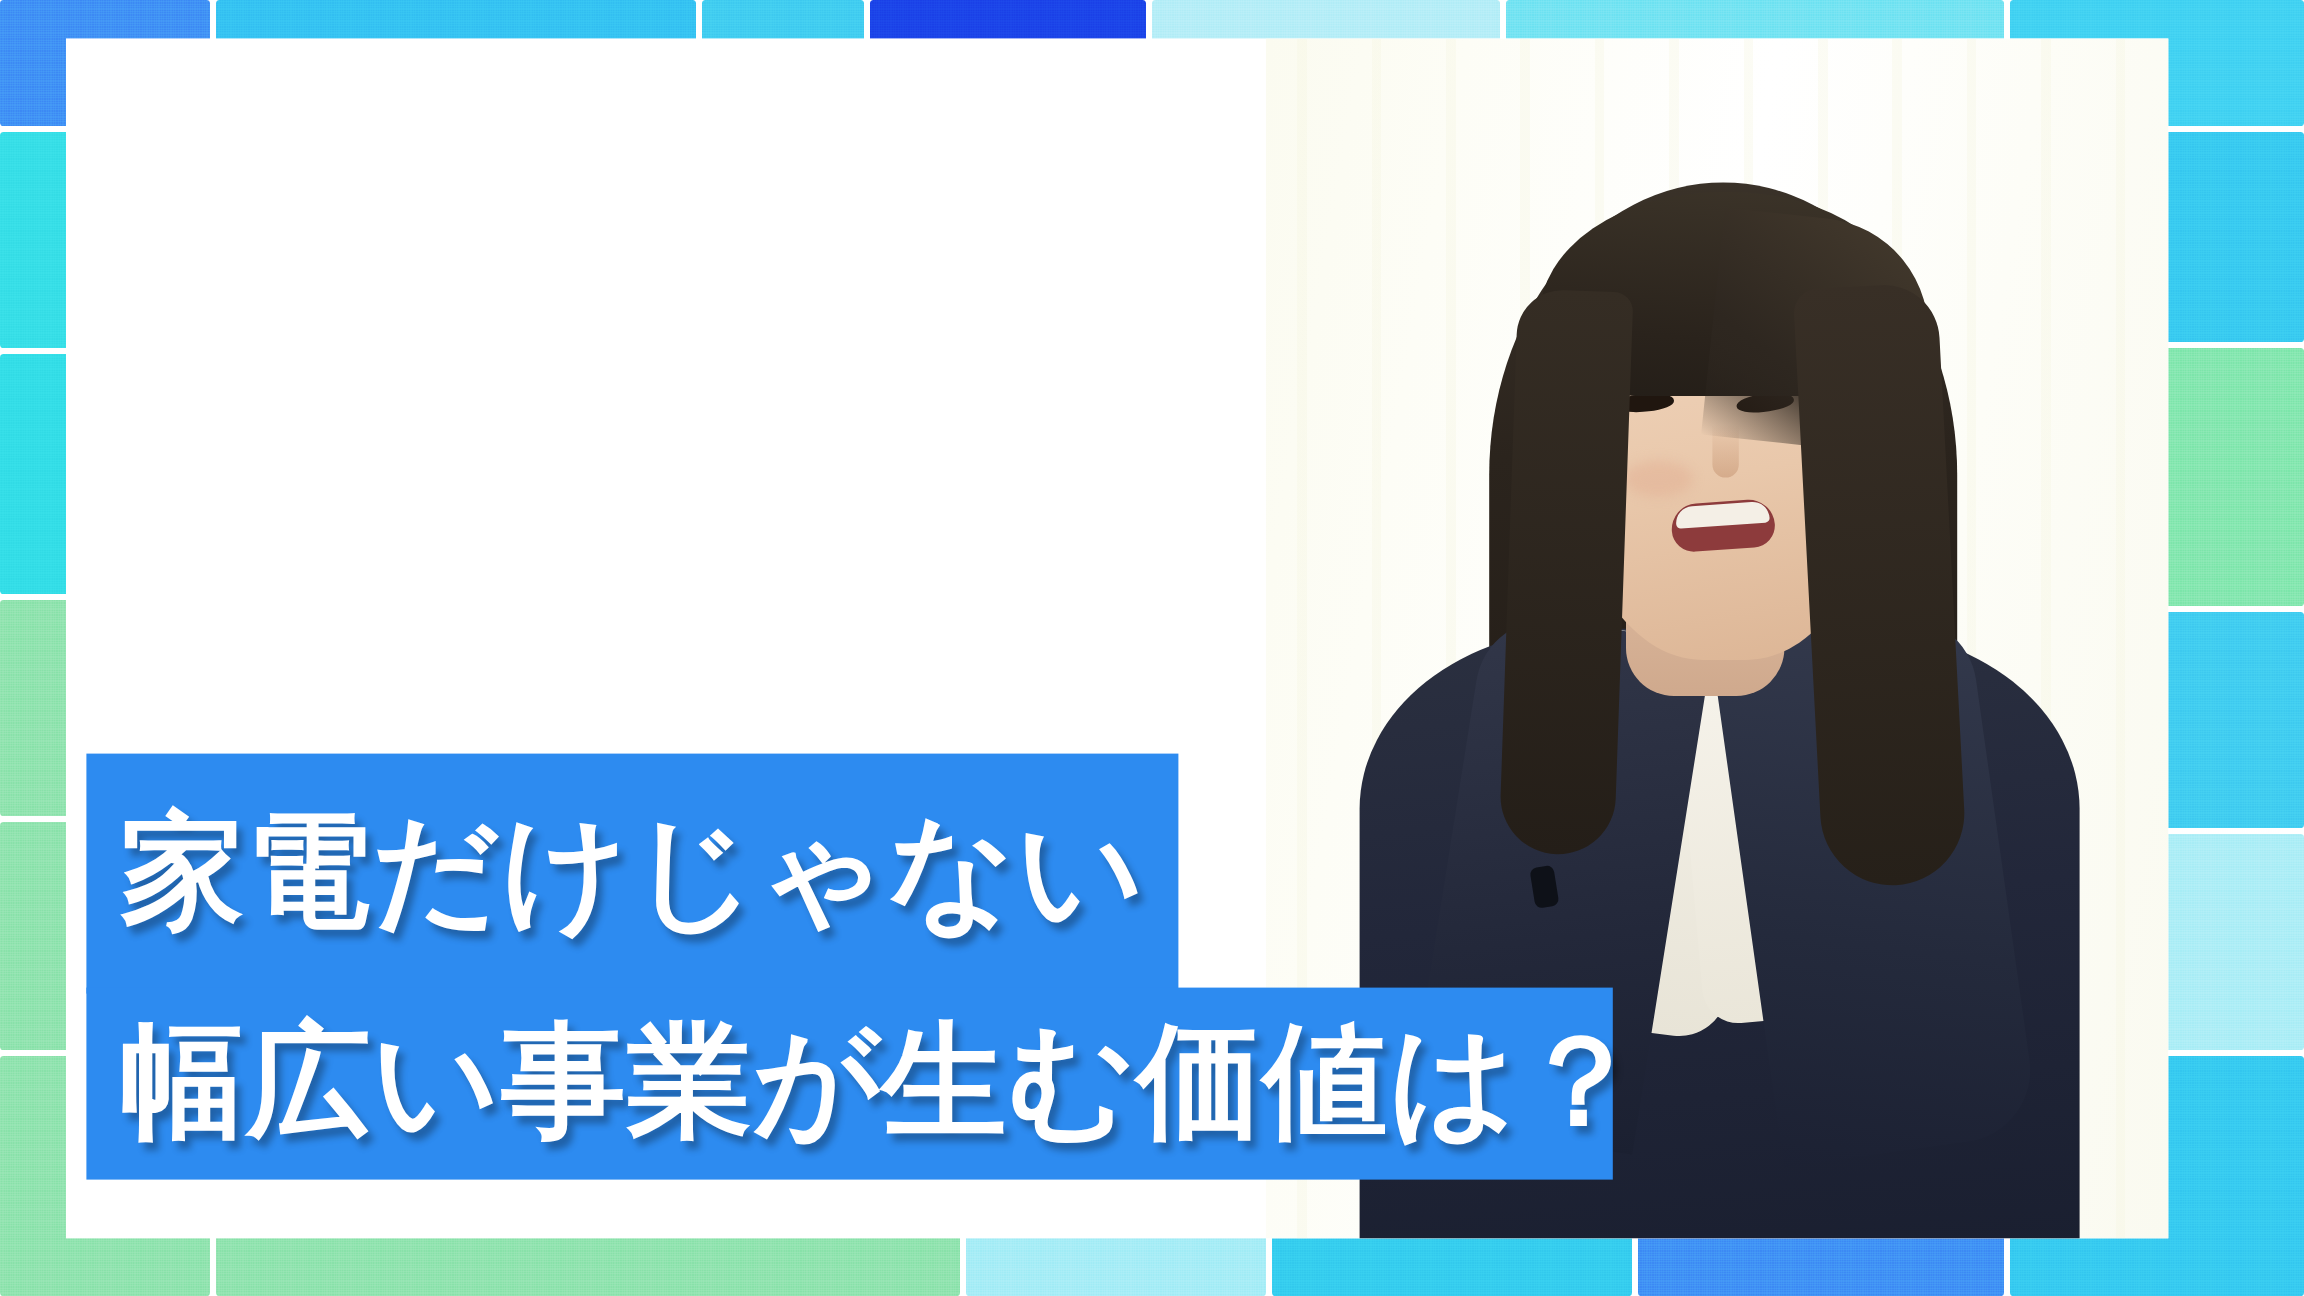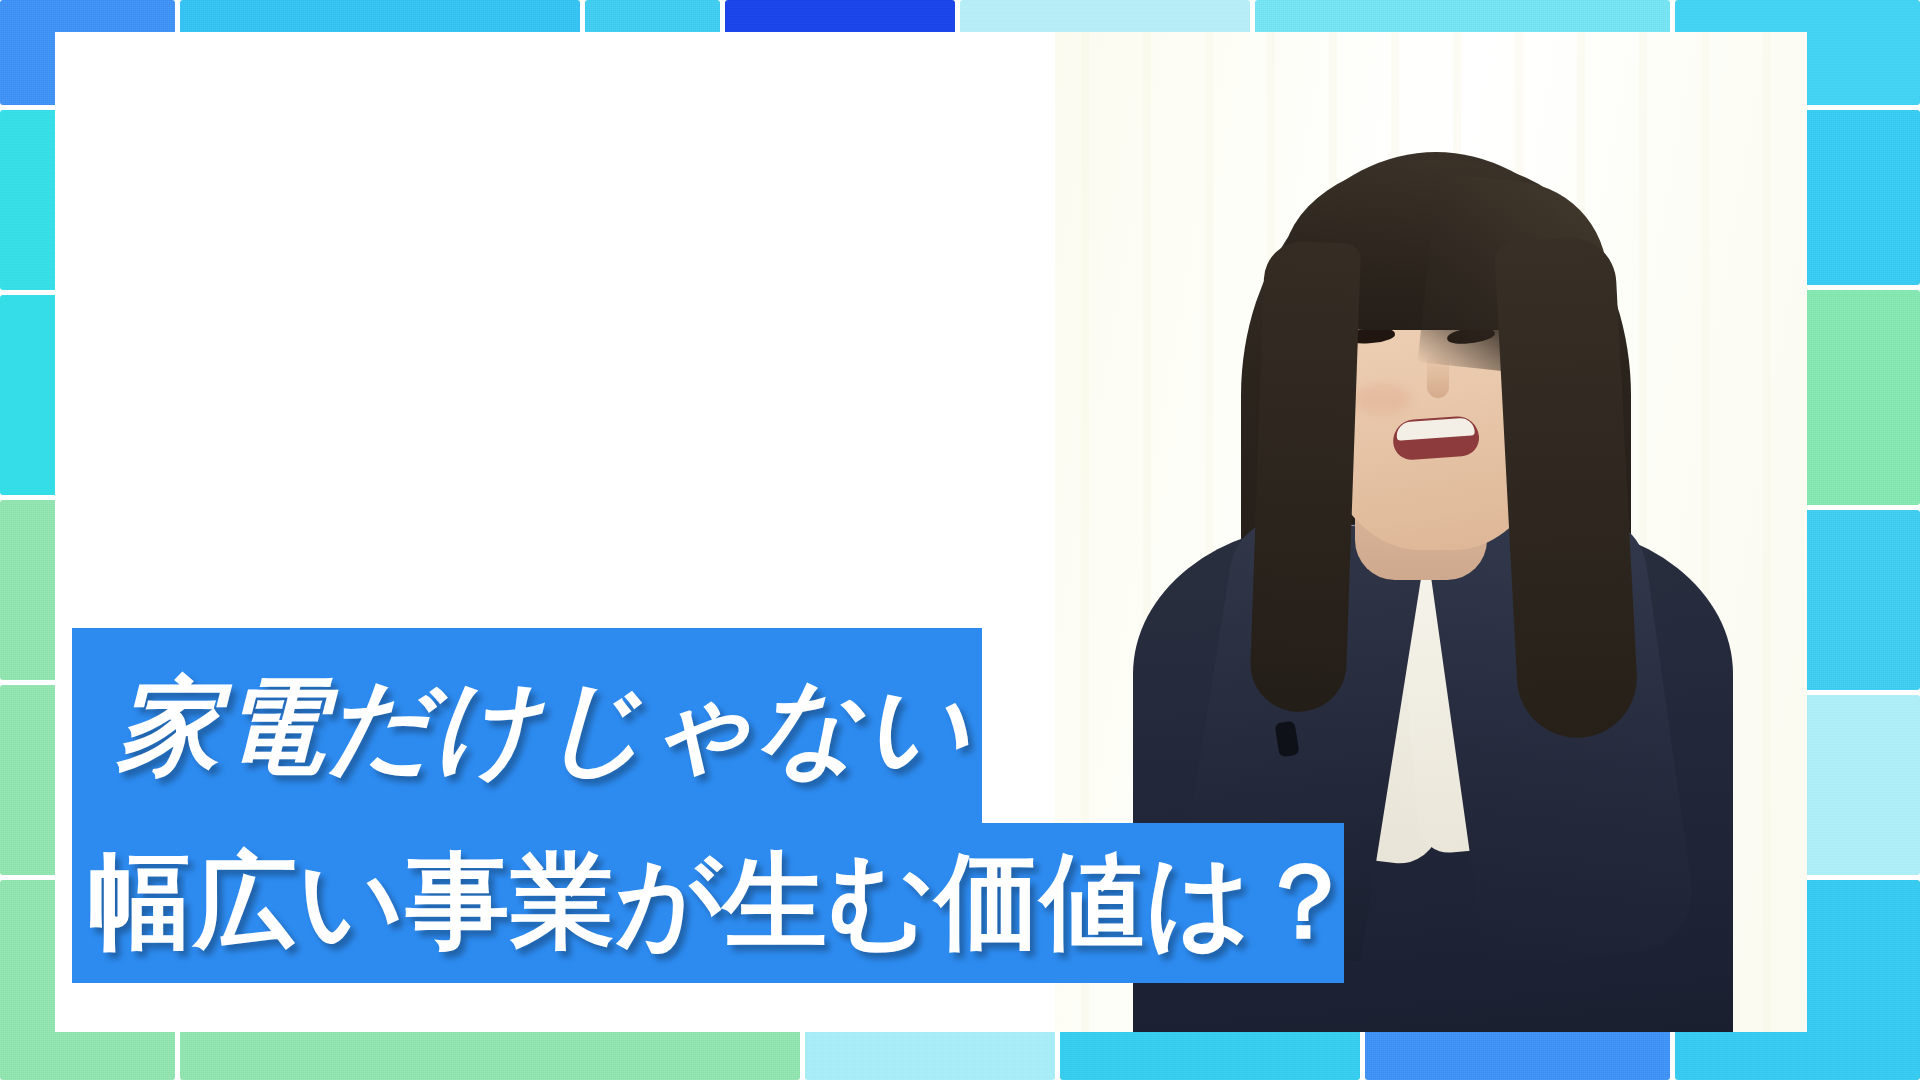--- a/index.html
+++ b/index.html
@@ -246,29 +246,28 @@
     color:#ffffff;
     font-weight:bold;
     font-family:"Liberation Sans","DejaVu Sans",sans-serif;
     letter-spacing:1px;
     text-shadow:5px 6px 6px rgba(0,0,0,.30);
     white-space:nowrap;
   }
   #caption-1 {
     left:72px; top:628px;
     width:910px; height:200px;
-    padding-left:44px;
-    font-style:italic;
+    padding-left:28px;
   }
   #caption-1 span { font-size:104px; }
 
   #caption-2 {
     left:72px; top:823px;
     width:1272px; height:160px;
-    padding-left:16px;
+    padding-left:28px;
   }
   #caption-2 span { font-size:104px; }
 
   
   #caption-divider {
     position:absolute;
     left:540px; top:790px;
     width:330px; height:26px;
     background:#ffffff;
     z-index:7;

